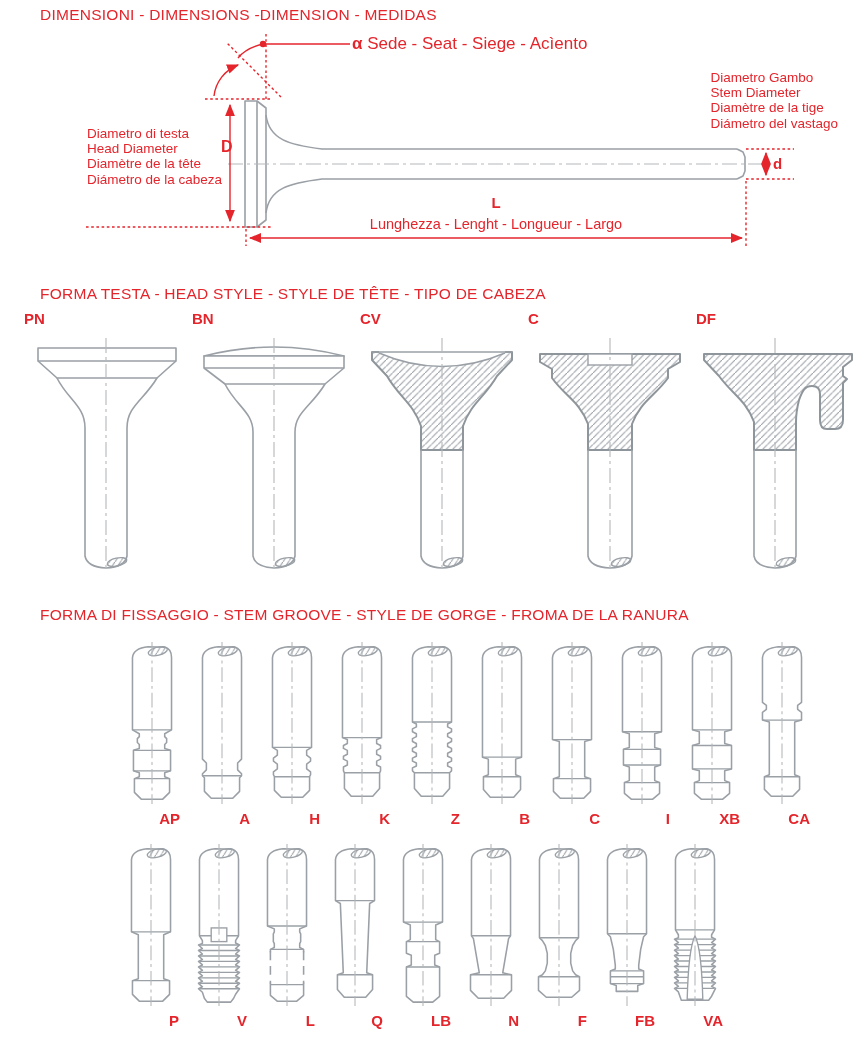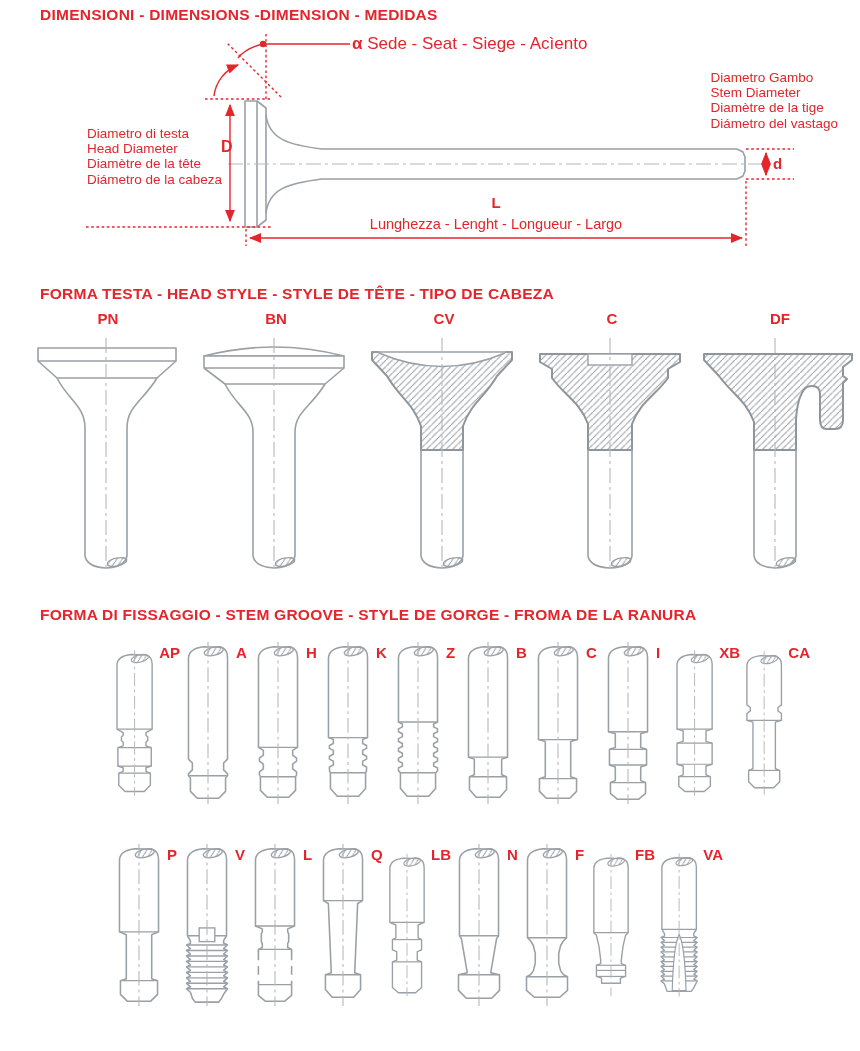--- a/index.html
+++ b/index.html
@@ -3,31 +3,31 @@
 <meta charset="utf-8">
 <style>
   :root{
     --accent:#e4252c;
     --line:#9aa0a6;
     --cl:#b3b7ba;
   }
   html,body{margin:0;padding:0;background:#fff;}
   #page{position:relative;width:860px;height:1051px;background:#fff;overflow:hidden;
         font-family:"Liberation Sans", sans-serif;}
-  .sec-title{position:absolute;font-size:15.5px;font-weight:700;letter-spacing:.25px;color:var(--accent);white-space:nowrap;}
+  .sec-title{position:absolute;font-size:15.5px;font-weight:400;letter-spacing:.25px;color:var(--accent);white-space:nowrap;}
   .ann{position:absolute;color:var(--accent);font-size:13.5px;line-height:15.2px;white-space:nowrap;}
   .ann.right{text-align:left;}
   .dimletter{position:absolute;color:var(--accent);font-weight:800;font-size:16px;}
   .codelabel{color:var(--accent);font-weight:800;font-size:15px;text-align:center;}
   .headcols{position:absolute;top:310px;left:24px;width:840px;display:flex;}
-  .headcol{width:168px;display:flex;flex-direction:column;align-items:center;}
+  .headcol{width:168px;display:flex;flex-direction:column;align-items:flex-start;}
   .headcol .codelabel{height:20px;}
   .headcol svg{margin-top:4px;}
   .grooverow{position:absolute;display:flex;}
-  .groovecol{display:flex;flex-direction:row;align-items:flex-start;}
+  .groovecol{display:flex;flex-direction:column;align-items:flex-end;}
   .groovecol .codelabel{margin-top:4px;}
   
   .sil{fill:#fff;stroke:var(--line);stroke-width:1.6;stroke-linejoin:round;}
   .gl{stroke:var(--line);stroke-width:1.6;fill:none;stroke-linejoin:round;}
   .gl2{stroke:var(--line);stroke-width:1.4;fill:none;}
   .cl{stroke:var(--cl);stroke-width:1.1;fill:none;stroke-dasharray:15 4 3 4;}
   .hatchfill{fill:url(#hatch);stroke:var(--line);stroke-width:1.3;}
   .hatchsil{fill:url(#hatch);stroke:#8f969b;stroke-width:2;stroke-linejoin:round;}
   .whitefill{fill:#fff;stroke:var(--line);stroke-width:1.4;}
   .dash{stroke:var(--line);stroke-width:1.6;stroke-dasharray:9 6;}

